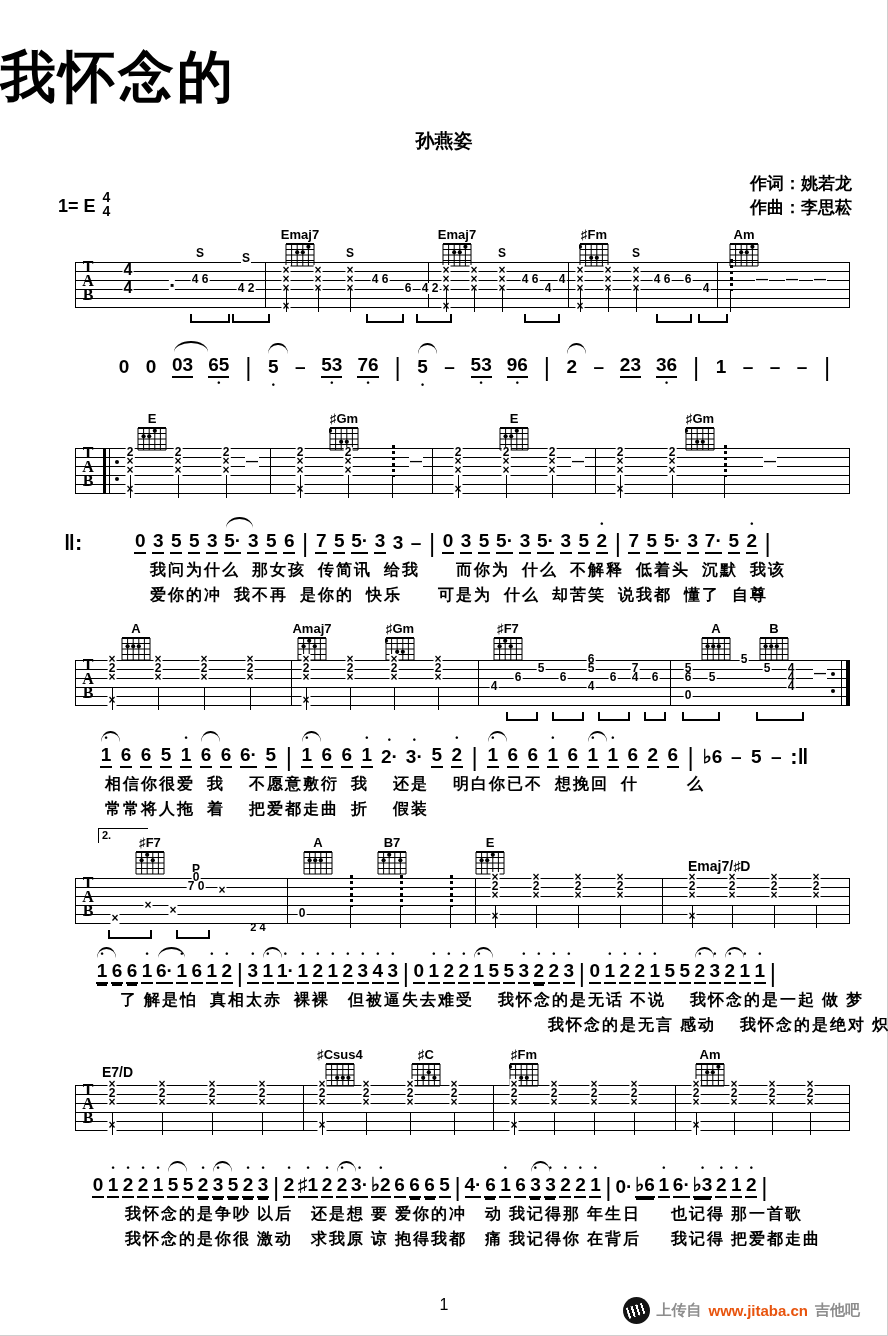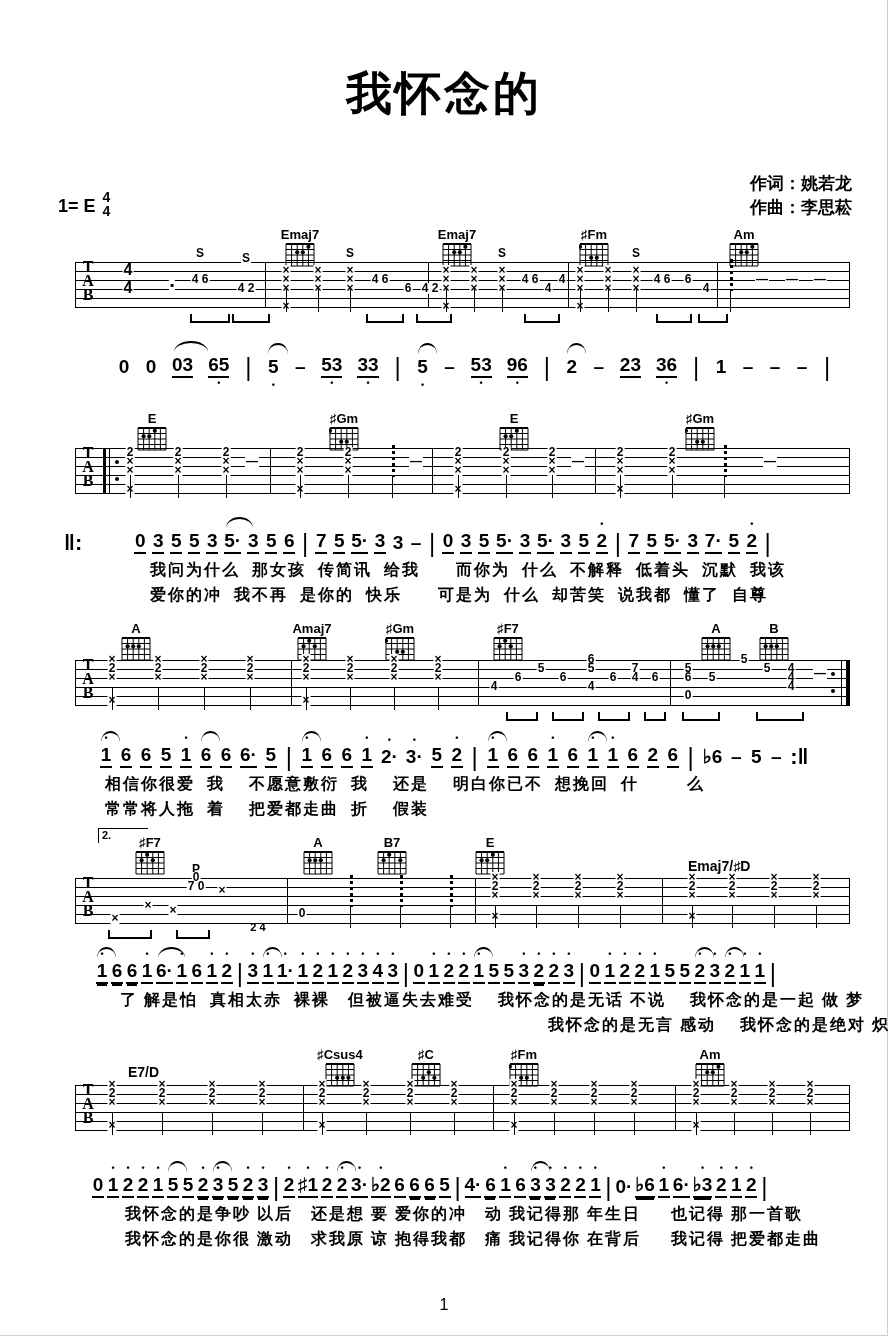--- a/index.html
+++ b/index.html
@@ -1,20 +1,20 @@
 <!DOCTYPE html>
 <html><head>
 <meta charset="utf-8">
 <style>
   html,body{margin:0;padding:0;background:#e9e9e9}
   #page{position:relative;width:888px;height:1336px;background:#fff;margin:0 auto;
         font-family:"Liberation Sans",sans-serif;color:#000;overflow:hidden;
         box-shadow:inset -1px -1px 0 #cfcfcf}
-  .title{position:absolute;top:63px;left:0;width:100%;text-align:center;
-         font-size:46px;font-weight:900;letter-spacing:3px}
+  .title{position:absolute;top:40px;left:0;width:100%;
+         font-size:56px;font-weight:900;letter-spacing:3px}
   .artist{position:absolute;top:128px;left:0;width:100%;text-align:center;
           font-size:19px;font-weight:700}
   .credits{position:absolute;top:172px;right:36px;font-size:17px;font-weight:700;line-height:1.4;text-align:center}
   .keymeter{position:absolute;top:190px;left:58px;font-size:18px;font-weight:700}
   .meter{display:inline-block;vertical-align:-4px;margin-left:7px;text-align:center;
          font-size:14px;font-weight:700;line-height:1.0}
   .meter div{line-height:1.0}
 
   .system{position:absolute;left:0;width:888px;height:150px}
   .staff{position:absolute;left:75px;width:775px;height:46px}
@@ -64,20 +64,21 @@
   .logo{width:27px;height:27px;border-radius:50%;background:#141414;position:relative;overflow:hidden;flex:0 0 auto}
   .logo::before{content:"";position:absolute;left:4px;right:4px;top:8px;height:11px;
         background:repeating-linear-gradient(90deg,#fff 0 2px,transparent 2px 5px);
         transform:rotate(-18deg)}
 </style>
 </head>
 <body>
 
 <div id="page">
   <div class="title">我怀念的</div>
+  <div class="artist">孙燕姿</div>
   <div class="credits">
     <div>作词：姚若龙</div>
     <div>作曲：李思菘</div>
   </div>
   <div class="keymeter"><span>1= E</span><span class="meter"><div>4</div><div>4</div></span></div>
 
   <div id="score">
       <div class="system" style="top: 228px;">
         <div class="chord" style="left: 300px;">
           <div class="cname">Emaj7</div>
@@ -971,21 +972,21 @@
             <line y1="1" y2="1" x1="1" x2="29" stroke="#000" stroke-width="2"></line>
             <line y1="6.5" y2="6.5" x1="1" x2="29" stroke="#000" stroke-width="1"></line>
             <line y1="12" y2="12" x1="1" x2="29" stroke="#000" stroke-width="1"></line>
             <line y1="17.5" y2="17.5" x1="1" x2="29" stroke="#000" stroke-width="1"></line>
             <line y1="23" y2="23" x1="1" x2="29" stroke="#000" stroke-width="1"></line>
             <circle cx="23.4" cy="3.75" r="2.1" fill="#000"></circle>
             <circle cx="12.2" cy="9.25" r="2.1" fill="#000"></circle>
             <circle cx="17.799999999999997" cy="9.25" r="2.1" fill="#000"></circle>
           </svg>
         </div>
-        <div class="syslabel" style="left: 128px; top: 16px;">E7/D</div>
+        <div class="syslabel" style="left: 102px; top: 16px;">E7/D</div>
         <div class="staff" style="top: 37px;">
           <div class="sline" style="top: 0px;"></div>
           <div class="sline" style="top: 9px;"></div>
           <div class="sline" style="top: 18px;"></div>
           <div class="sline" style="top: 27px;"></div>
           <div class="sline" style="top: 36px;"></div>
           <div class="sline" style="top: 45px;"></div>
           <div class="clef" style="top: -2px;">T</div>
           <div class="clef" style="top: 12px;">A</div>
           <div class="clef" style="top: 26px;">B</div>
@@ -1098,21 +1099,21 @@
       </div>
       <div class="jline" style="top: 354px; left: 118px; gap: 15px;">
         <span class="jt">0</span>
         <span class="jt">0</span>
         <span class="jt u1">03<i class="arc"></i></span>
         <span class="jt u1 lo">65</span>
         <span class="jt jbar">|</span>
         <span class="jt lo">5<i class="arc"></i></span>
         <span class="jt">–</span>
         <span class="jt u1 lo">53</span>
-        <span class="jt u1 lo">33</span>
+        <span class="jt u1 lo">76</span>
         <span class="jt jbar">|</span>
         <span class="jt lo">5<i class="arc"></i></span>
         <span class="jt">–</span>
         <span class="jt u1 lo">53</span>
         <span class="jt u1 lo">96</span>
         <span class="jt jbar">|</span>
         <span class="jt">2<i class="arc"></i></span>
         <span class="jt">–</span>
         <span class="jt u1">23</span>
         <span class="jt u1 lo">36</span>
@@ -1295,13 +1296,19 @@
         <span class="jt u1 hi">2</span>
         <span class="jt u1 hi">1</span>
         <span class="jt u1 hi">2</span>
         <span class="jt jbar">|</span>
       </div>
       <div class="lyric" style="top: 1204px; left: 125px;">我怀念的是争吵 以后   还是想 要 爱你的冲   动 我记得那 年生日     也记得 那一首歌</div>
       <div class="lyric" style="top: 1229px; left: 125px;">我怀念的是你很 激动   求我原 谅 抱得我都   痛 我记得你 在背后     我记得 把爱都走曲</div>
     </div>
 
   <div class="pageno">1</div>
+  <div class="footer">
+    <span class="logo"></span>
+    <span>上传自</span>
+    <span class="site">www.jitaba.cn</span>
+    <span>吉他吧</span>
+  </div>
 </div>
 
 </body></html>

